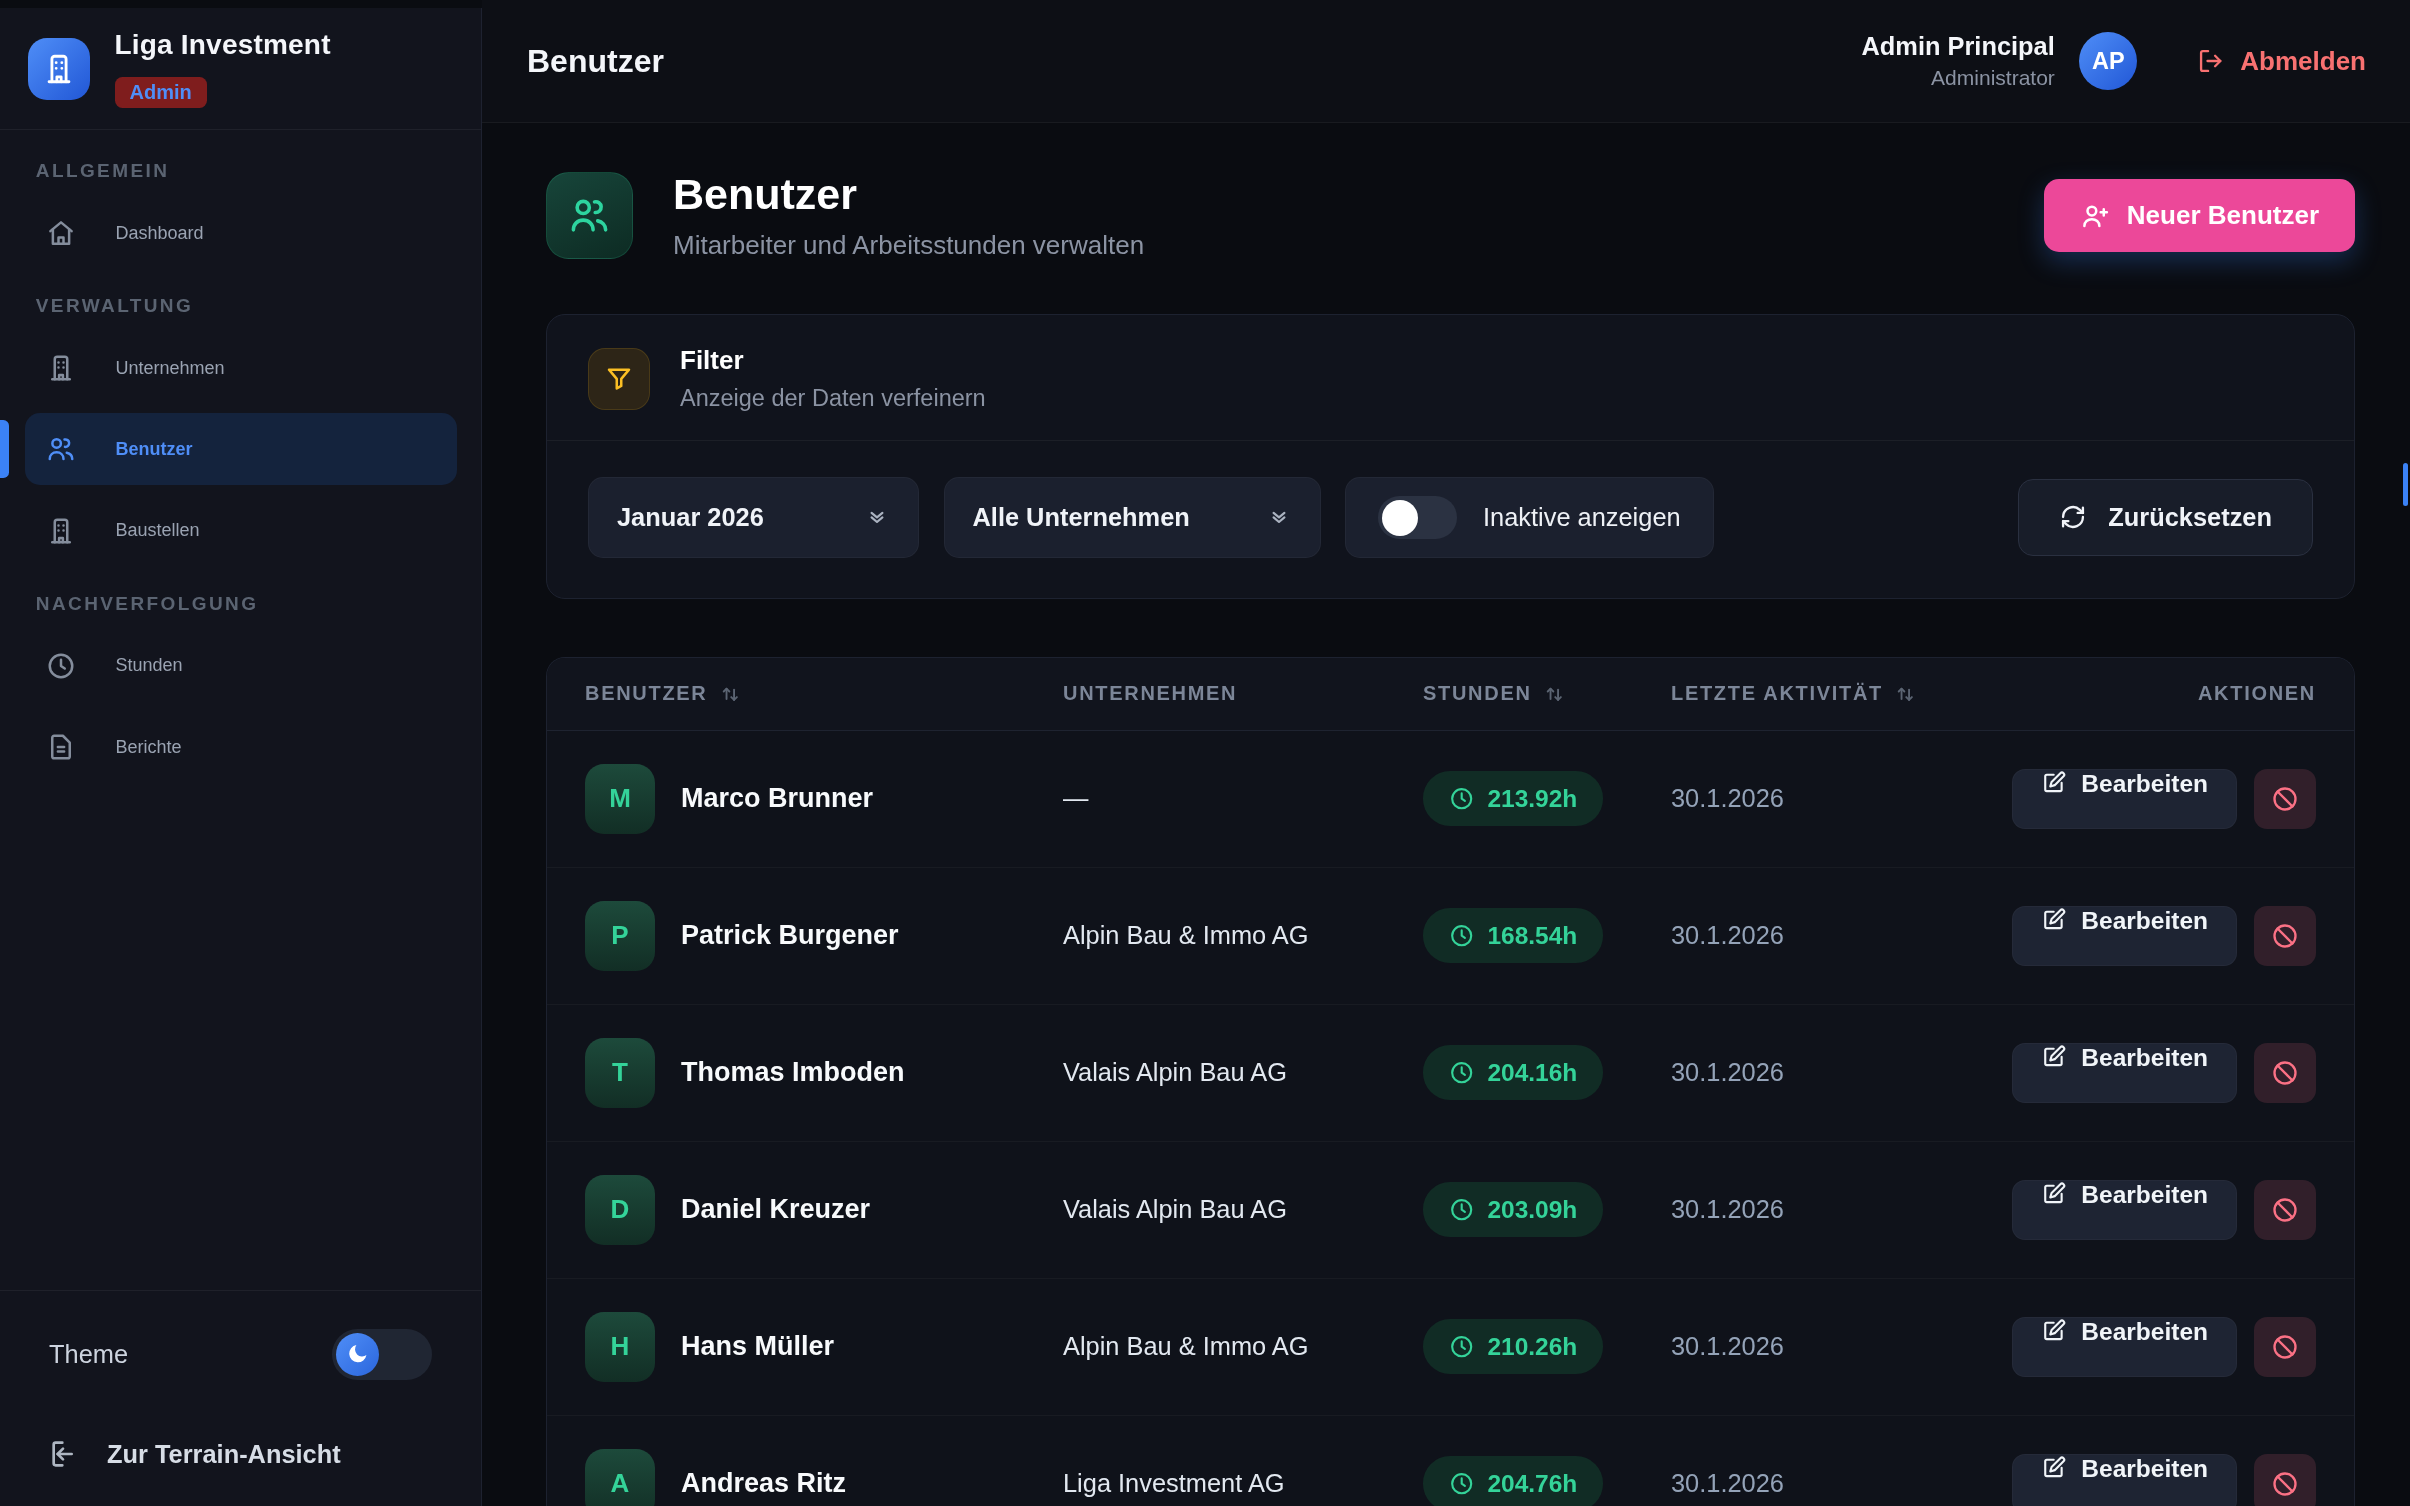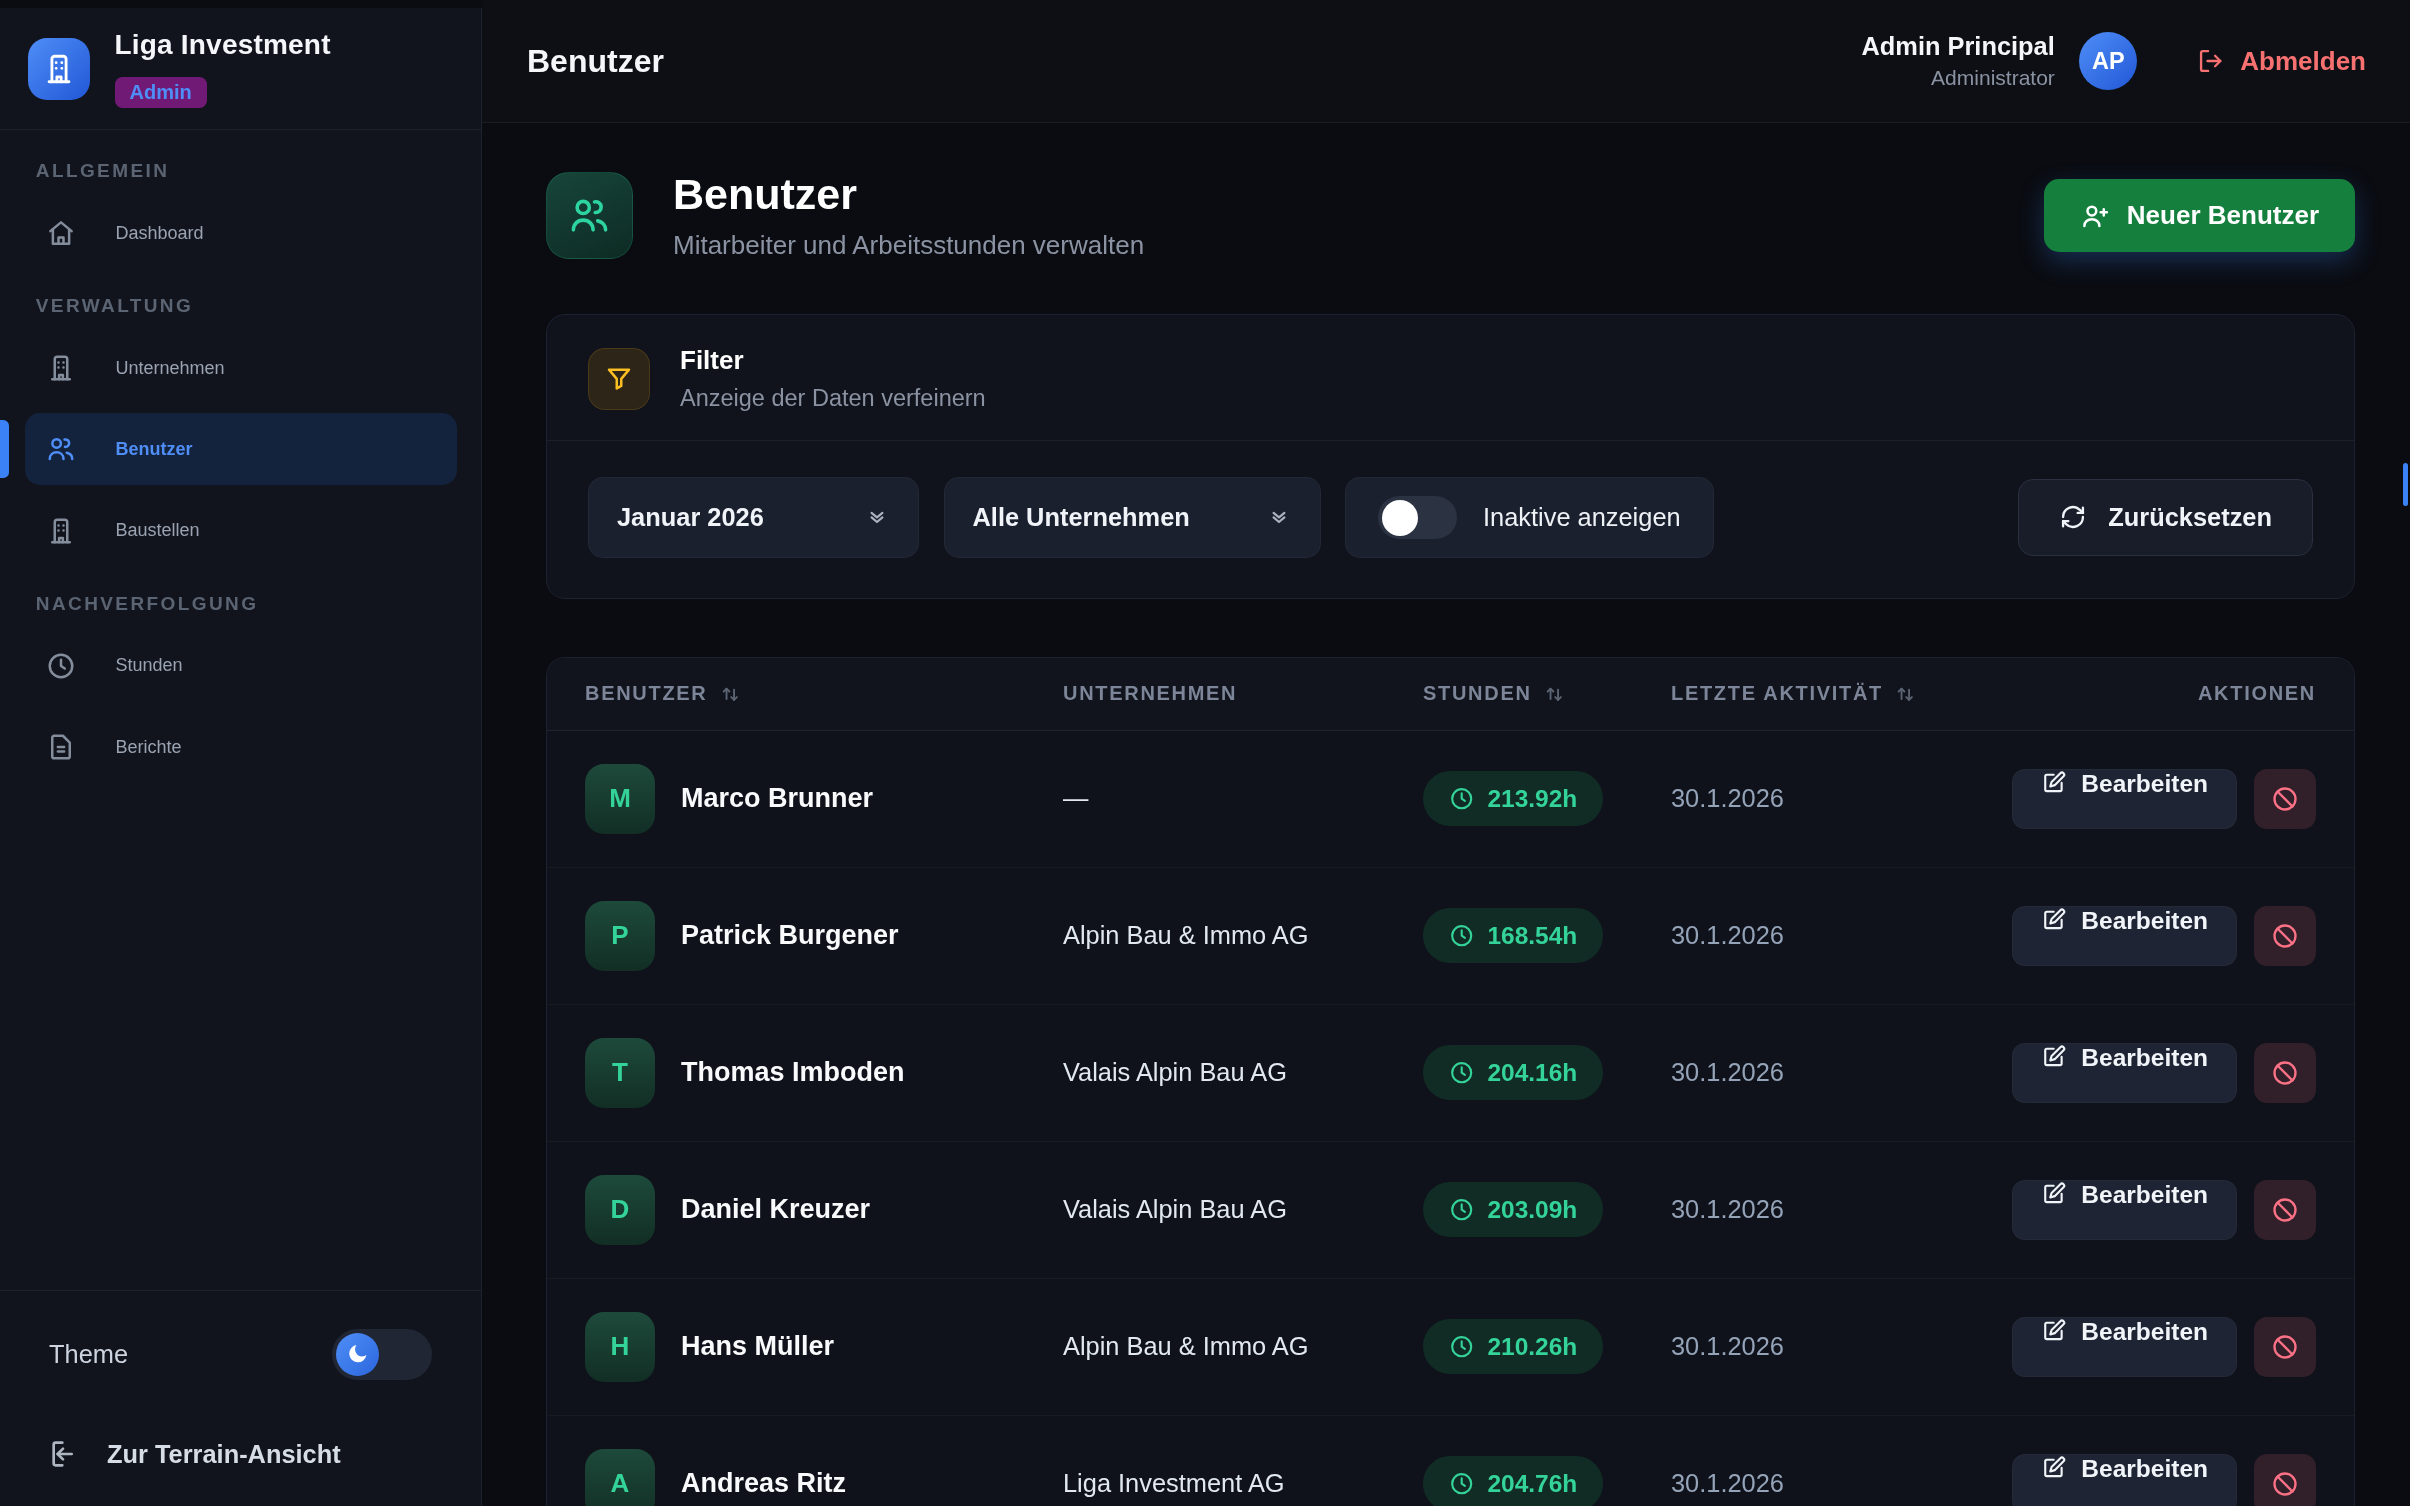--- a/index.html
+++ b/index.html
@@ -15,21 +15,21 @@
   
   .sidebar{ position:absolute; left:0; top:8px; width:482px; height:1507px;
     background:#12141d; border-right:0.9px solid #1e2230; display:flex; flex-direction:column; z-index:3;}
   .sidebar-header{ height:122px; display:flex; align-items:center; gap:24.5px; padding:0 28px;
     border-bottom:0.9px solid rgba(255,255,255,.06); flex:none;}
   .logo{ width:62px; height:62px; border-radius:19px; flex:none;
     background:linear-gradient(135deg,#4f8ef7,#2157d6); display:flex; align-items:center; justify-content:center; color:#fff;}
   .logo svg{ width:34px; height:34px;}
   .brand-name{ font-size:28px; font-weight:700; color:#f4f6fa; letter-spacing:0.2px;}
   .brand-badge{ display:inline-block; margin-top:16px; font-size:20px; font-weight:700; color:#4f8ef7;
-    background:#701a75; padding:3.8px 15px; border-radius:7.5px;}
+    background:#7f1d1d; padding:3.8px 15px; border-radius:7.5px;}
   .nav{ padding:17px 24.5px 0; }
   .section-label{ font-size:19px; font-weight:700; letter-spacing:2.4px; color:#5b6472; margin:26px 11.3px 15px;}
   .nav-item{ position:relative; display:flex; align-items:center; gap:40px; height:72px; padding:0 21px;
     border-radius:15px; color:#9aa3b2; font-size:18px; font-weight:500; margin-bottom:9.4px; cursor:pointer;}
   .nav-item svg{ width:30px; height:30px; color:#848d9c; flex:none;}
   .nav-item.active{ background:#14233d; color:#4f8ef7; font-weight:600;}
   .nav-item.active svg{ color:#4f8ef7;}
   .active-indicator{ position:absolute; left:-24.5px; top:50%; transform:translateY(-50%);
     width:9.4px; height:58px; background:#3b82f6; border-radius:0 5.6px 5.6px 0;}
   .sidebar-footer{ margin-top:auto; border-top:0.9px solid rgba(255,255,255,.06); padding:38px 49px 45px;}
@@ -62,21 +62,21 @@
   .main{ position:absolute; left:482px; top:123px; right:0; bottom:0; padding:47px 56px 0 64px; background:#0a0c11;}
   .page-head{ display:flex; align-items:center; margin-bottom:53px;}
   .page-icon{ width:87px; height:87px; border-radius:22.6px; flex:none;
     background:linear-gradient(155deg,#17453a,#0d2b23); border:0.9px solid rgba(52,211,153,.16);
     display:flex; align-items:center; justify-content:center; color:#2dd49f;}
   .page-icon svg{ width:43px; height:43px;}
   .page-head-text{ margin-left:40px;}
   .page-title{ font-size:43px; font-weight:700; color:#ffffff;}
   .page-sub{ font-size:26px; color:#8b93a3; margin-top:11.3px;}
   .btn-primary{ margin-left:auto; height:73px; padding:0 36px; border-radius:15px; border:none; cursor:pointer;
-    background:#15803d; color:#fff; font-size:26px; font-weight:600; font-family:inherit;
+    background:#ec4899; color:#fff; font-size:26px; font-weight:600; font-family:inherit;
     display:flex; align-items:center; gap:17px; box-shadow:0 9.4px 26px rgba(59,130,246,.28);}
   .btn-primary svg{ width:30px; height:30px;}
 
   
   .filter-card{ background:#10131c; border:0.9px solid #1d2230; border-radius:19px; margin-bottom:58px;}
   .filter-head{ display:flex; align-items:center; gap:30px; padding:30px 41px 28px;
     border-bottom:0.9px solid rgba(255,255,255,.05);}
   .filter-icon{ width:62px; height:62px; border-radius:17px; flex:none; background:#2d2517;
     border:0.9px solid rgba(251,191,36,.14); display:flex; align-items:center; justify-content:center; color:#fbbf24;}
   .filter-icon svg{ width:30px; height:30px;}

